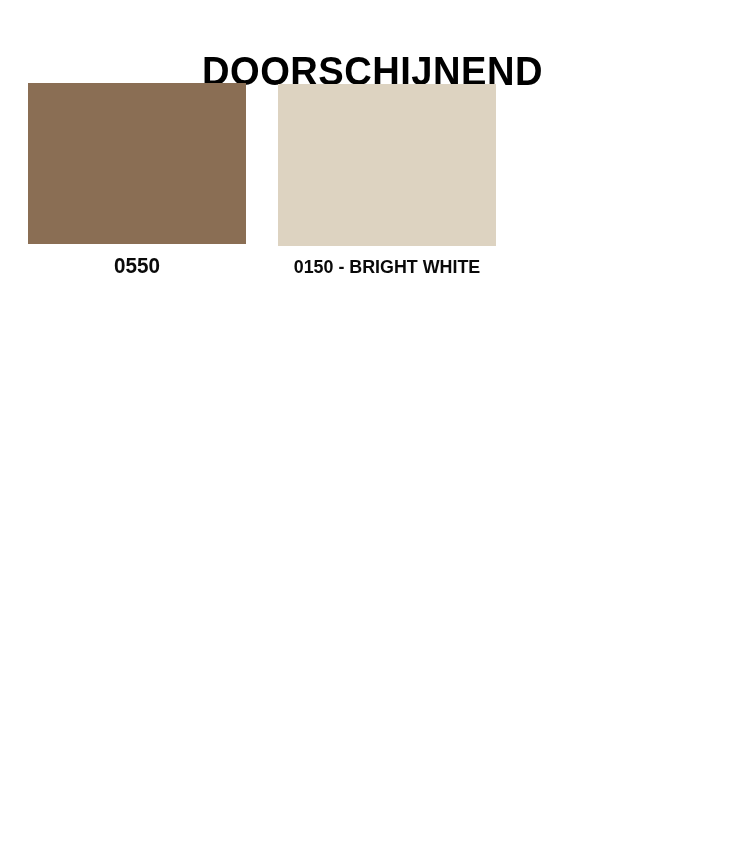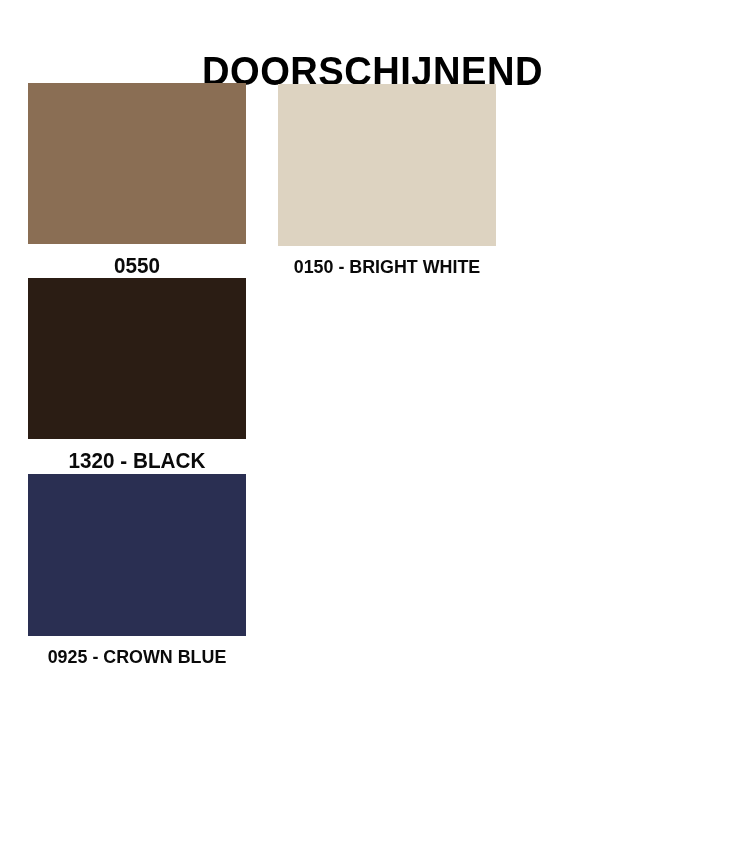--- a/index.html
+++ b/index.html
@@ -97,24 +97,16 @@
       <div class="swatch-cell">
         <span class="swatch-chip" style="background: rgb(138, 110, 84);"></span>
         <span class="swatch-label size-lg">0550</span>
       </div>
       <div class="swatch-cell">
         <span class="swatch-chip" style="background: rgb(221, 211, 193);"></span>
         <span class="swatch-label size-md">0150 - BRIGHT WHITE</span>
       </div>
     </div>
     <div class="swatch-row">
-      <div class="swatch-cell">
-        <span class="swatch-chip" style="background: rgb(43, 29, 20);"></span>
-        <span class="swatch-label size-lg">1320 - BLACK</span>
-      </div>
     </div>
     <div class="swatch-row">
-      <div class="swatch-cell">
-        <span class="swatch-chip" style="background: rgb(42, 47, 82);"></span>
-        <span class="swatch-label size-md">0925 - CROWN BLUE</span>
-      </div>
     </div>
   </div>
 
 </body></html>

